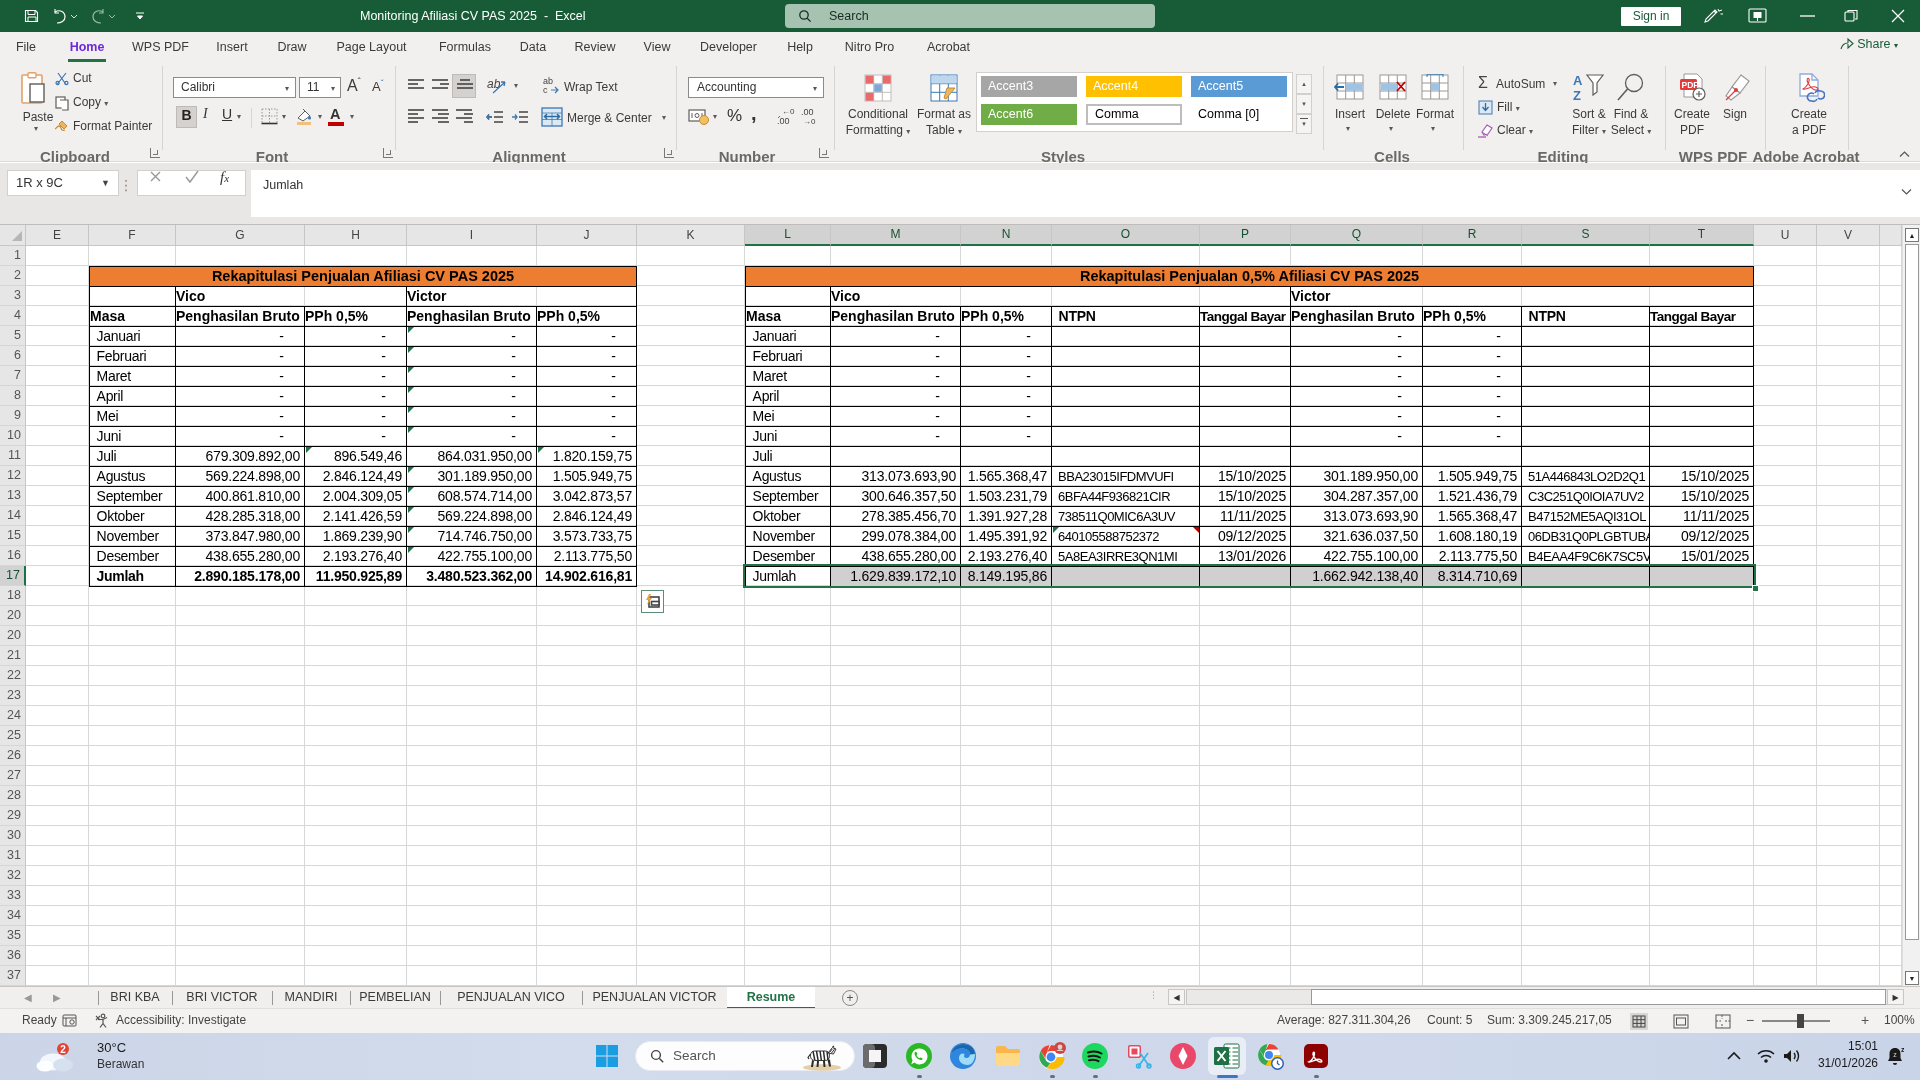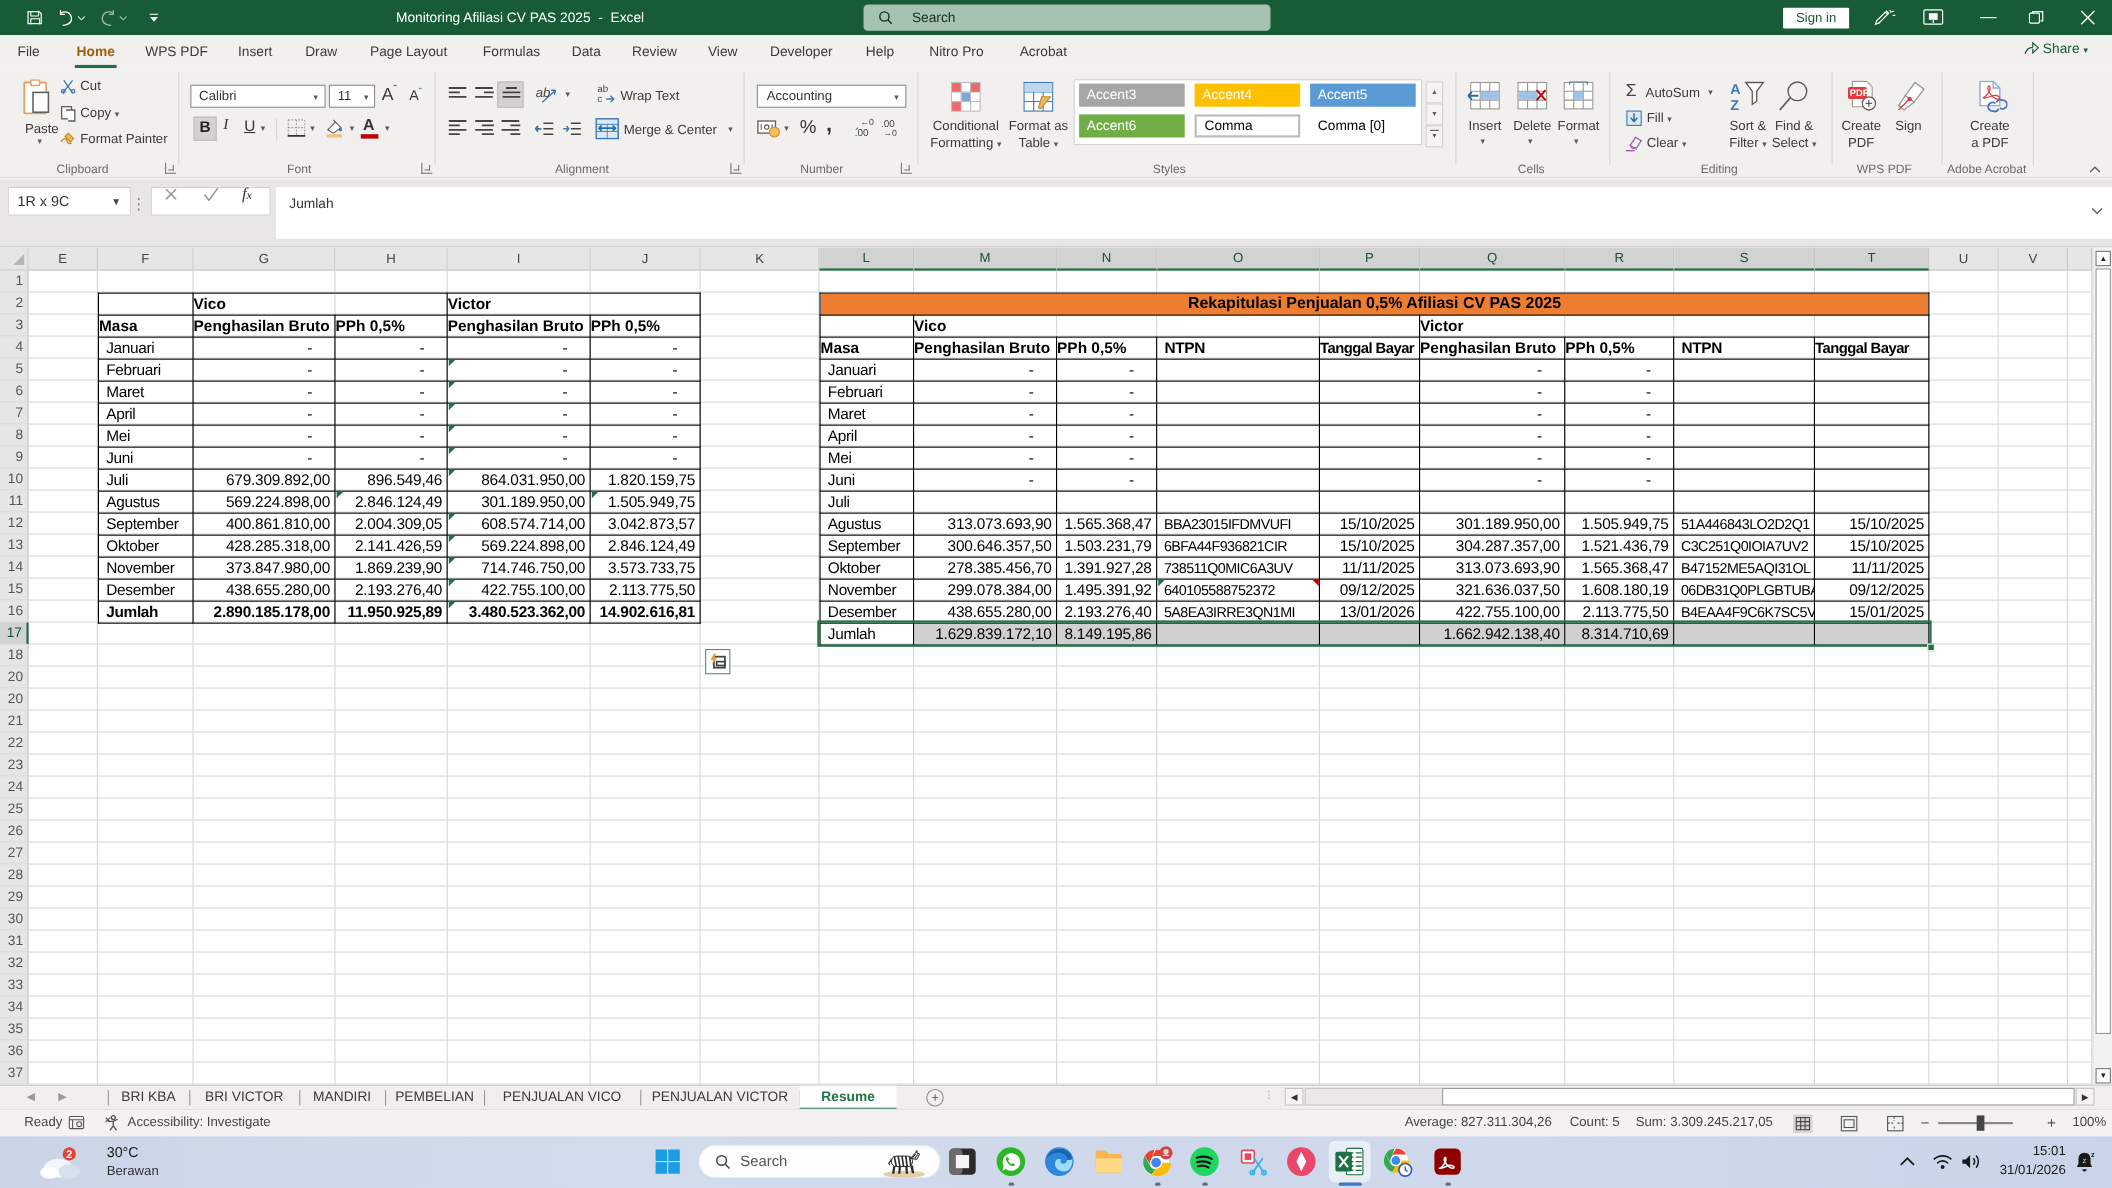--- a/index.html
+++ b/index.html
@@ -5,26 +5,26 @@
 body{font-family:"Liberation Sans",sans-serif;position:relative;background:#fff;}
 .abs{position:absolute;}
 
 #titlebar{left:0;top:0;width:1920px;height:32px;background:#185C37;color:#fff;}
 #title-text{left:360px;width:215px;top:0;height:32px;text-align:center;line-height:32px;font-size:12.5px;color:#fff;white-space:nowrap;}
 #tsearch{left:785px;top:4px;width:370px;height:24px;background:#A6C3B2;border-radius:4px;color:#1c2b21;font-size:12.5px;line-height:24px;}
 #signin{left:1621px;top:7px;width:60px;height:19px;background:#fff;border-radius:1px;color:#185C37;font-size:12px;text-align:center;line-height:19px;}
 
 #tabrow{left:0;top:32px;width:1920px;height:30px;background:#F2F0EF;}
 .rtab{position:absolute;top:0;height:30px;line-height:30px;font-size:12.5px;color:#3b3a39;text-align:center;}
-#hometab{font-weight:600;color:#a16207;}
+#hometab{font-weight:600;color:#6d28d9;}
 #share{right:22px;top:5px;font-size:12.5px;color:#185C37;}
 
 #ribbon{left:0;top:62px;width:1920px;height:100px;background:#F2F0EF;border-bottom:1px solid #DBD8D6;}
 .gsep{position:absolute;top:4px;height:84px;width:1px;background:#D8D4D1;}
-.glabel{position:absolute;top:86px;font-size:11px;color:#6b6966;text-align:center;white-space:nowrap;}
+.glabel{position:absolute;top:86px;font-size:15px;color:#6b6966;text-align:center;white-space:nowrap;font-weight:bold;}
 .rtext{font-size:12px;color:#3b3a39;white-space:nowrap;}
 .combo{background:#fff;border:1px solid #8d8b89;font-size:12px;color:#333;}
 .chip{position:absolute;width:96px;height:21px;font-size:12.5px;line-height:21px;padding-left:7px;color:#fff;}
 .dd{color:#5a5856;font-size:8px;}
 .launcher{position:absolute;width:10px;height:10px;border-left:1px solid #7a7876;border-bottom:1px solid #7a7876;}
 .launcher:after{content:"";position:absolute;right:2px;top:2px;width:4px;height:4px;border-right:1px solid #7a7876;border-bottom:1px solid #7a7876;}
 
 #fbar{left:0;top:163px;width:1920px;height:62px;background:#E9E7E5;border-bottom:1px solid #BFBDBB;}
 #namebox{left:7px;top:7px;width:112px;height:26px;background:#fff;border:1px solid #D2CFCD;font-size:13px;color:#333;line-height:24px;padding-left:8px;}
 #fx-input{left:251px;top:7px;width:1669px;height:47px;background:#fff;font-size:12.5px;color:#333;padding:8px 0 0 12px;}
@@ -534,20 +534,23 @@
 <table class="xt" style="left:89px;top:41px;width:548px;">
       <colgroup>
         <col style="width:86px">
         <col style="width:129px">
         <col style="width:102px">
         <col style="width:130px">
         <col style="width:100px">
       </colgroup>
       <tbody>
         <tr>
+          <td class="hd" colspan="5">Rekapitulasi Penjualan Afiliasi CV PAS 2025</td>
+        </tr>
+        <tr>
           <td class="c"></td>
           <td class="c b" colspan="2">Vico</td>
           <td class="c b" colspan="2">Victor</td>
         </tr>
         <tr>
           <td class="b c">Masa</td>
           <td class="b c">Penghasilan Bruto</td>
           <td class="b c">PPh 0,5%</td>
           <td class="b c">Penghasilan Bruto</td>
           <td class="b c">PPh 0,5%</td>

